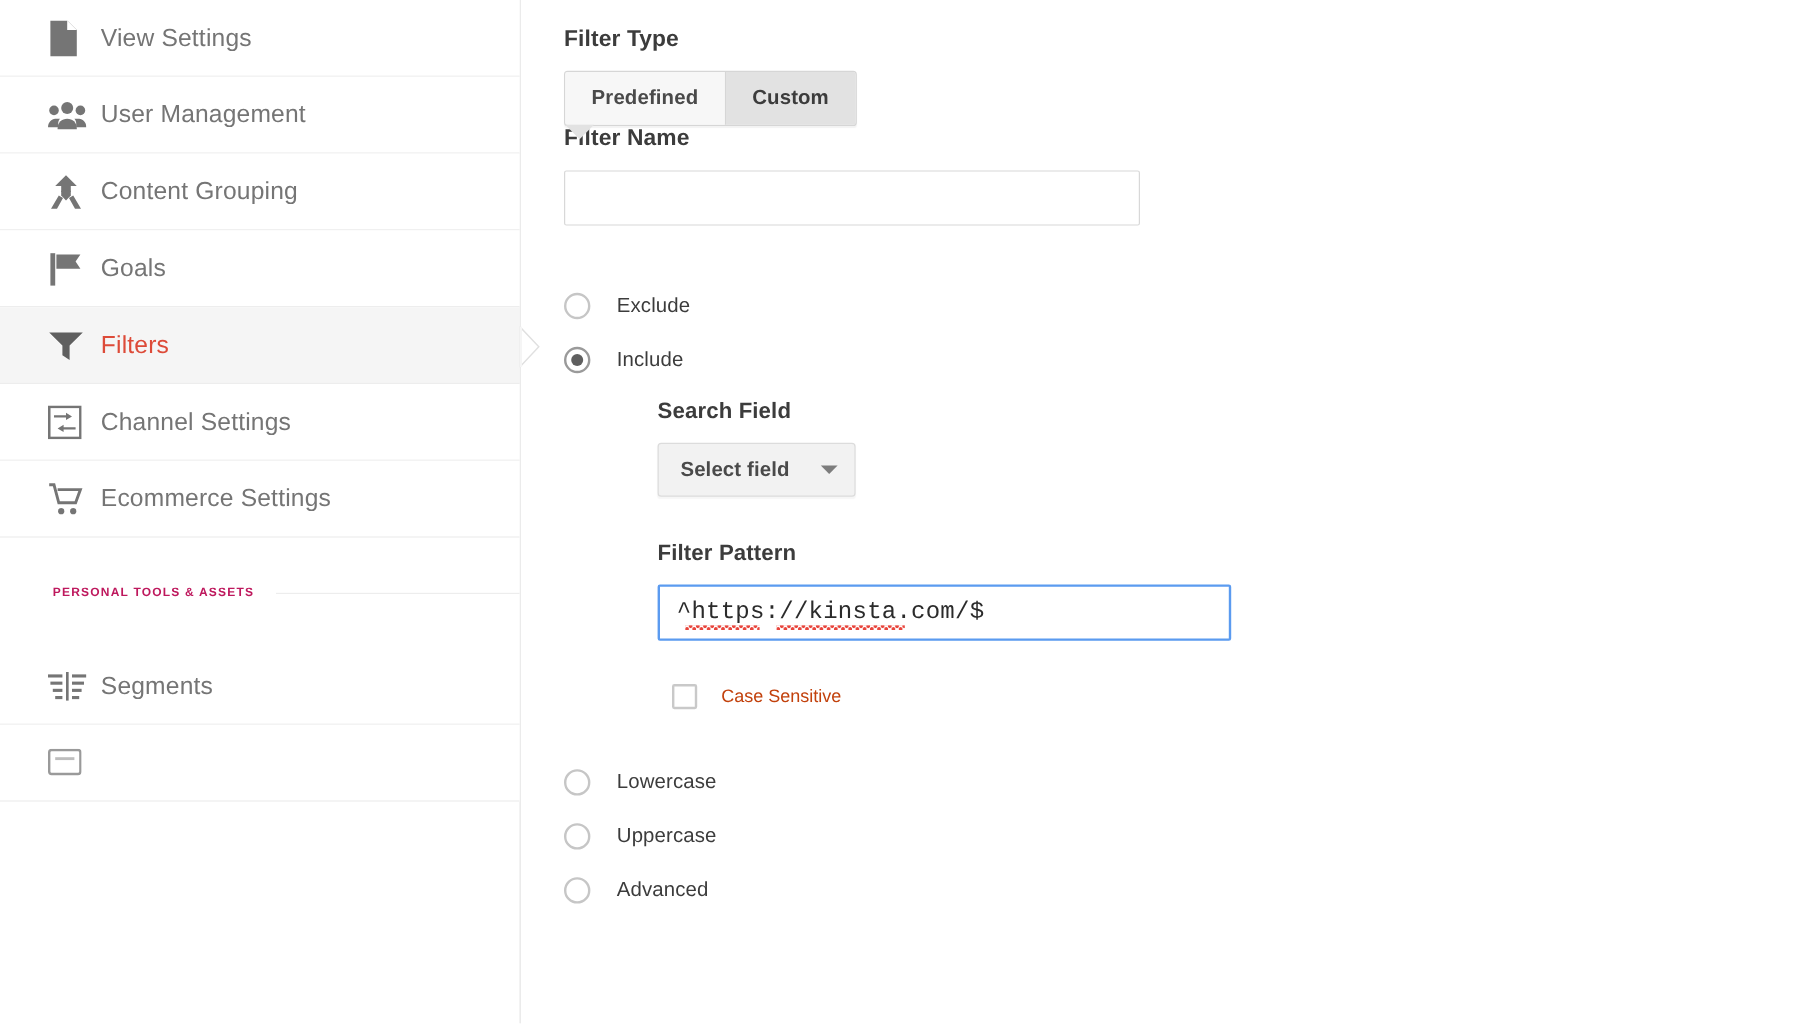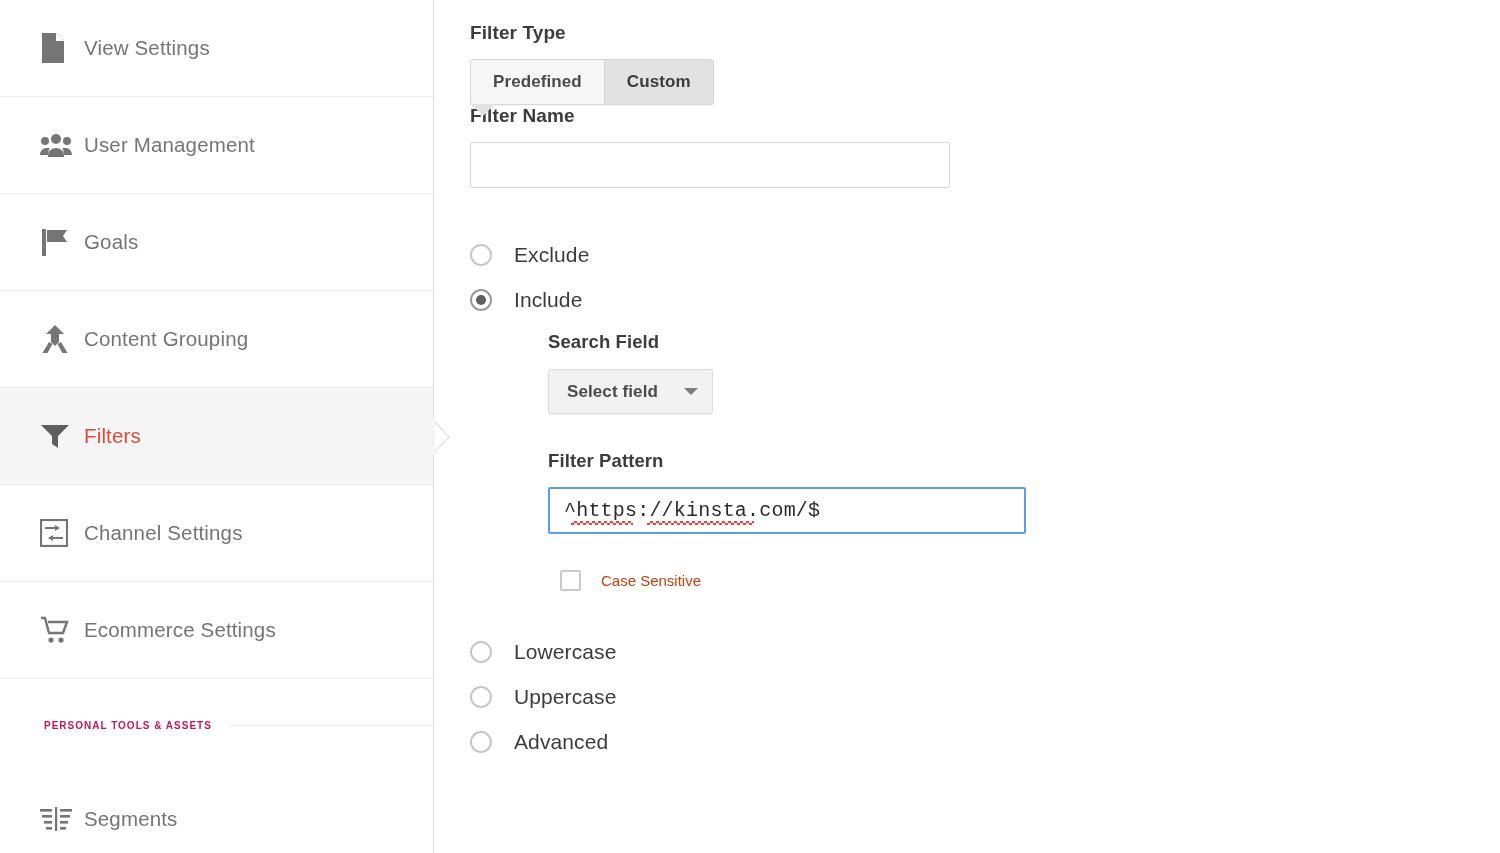--- a/index.html
+++ b/index.html
@@ -24,21 +24,21 @@
     position: relative;
     width: 434px;
     height: 853px;
     background: #ffffff;
     border-right: 1px solid #e0e0e0;
     flex: 0 0 434px;
     padding-top: 0;
   }
   .nav-item {
     position: relative;
-    height: 97px;
+    height: 64px;
     display: flex;
     align-items: center;
     padding-left: 40px;
     border-bottom: 1px solid #ededed;
     background: #ffffff;
     cursor: pointer;
   }
   .nav-item.active {
     background: #f5f5f5;
   }
@@ -202,21 +202,21 @@
   .radio.checked { border-color: #9a9a9a; }
   .radio.checked::after {
     content: "";
     position: absolute;
     left: 4px; top: 4px;
     width: 10px; height: 10px;
     border-radius: 50%;
     background: #5f5f5f;
   }
   .radio-label {
-    font-size: 21px;
+    font-size: 17px;
     color: #3c3c3c;
     letter-spacing: 0.1px;
   }
 
   
   .nested {
     padding-left: 78px;
     padding-top: 9px;
   }
   .nested .field-label { font-size: 18.5px; }
@@ -329,36 +329,36 @@
           <path fill="#757575" d="M0 22c0-4 3-7 6-7h4c-1 1-1.5 2.5-1.5 4v3H0zM23.5 22v-3c0-1.5-.5-3-1.5-4h4c3 0 6 3 6 7v0z"></path>
           <path fill="#757575" d="M8 23c0-5 3.5-8 8-8s8 3 8 8v1H8z"></path>
         </svg>
       </span>
       <span class="nav-label">User Management</span>
     </div>
 
     <div class="nav-item">
       <span class="nav-icon">
         <svg width="30" height="30" viewBox="0 0 30 30">
-          <rect x="2" y="2" width="4" height="27" fill="#757575"></rect>
-          <path fill="#757575" d="M7 3h20l-4 6 4 6H7z"></path>
-        </svg>
-      </span>
-      <span class="nav-label">Goals</span>
-    </div>
-
-    <div class="nav-item">
-      <span class="nav-icon">
-        <svg width="30" height="30" viewBox="0 0 30 30">
           <path fill="#757575" d="M15 1l9 9h-5v5h-8v-5H6z"></path>
           <path fill="#757575" d="M11 14h8v4l-4 4-4-4z"></path>
           <path fill="#757575" d="M12.5 20l-5 9h-5l6.5-11zM17.5 20l5 9h5l-6.5-11z"></path>
         </svg>
       </span>
       <span class="nav-label">Content Grouping</span>
+    </div>
+
+    <div class="nav-item">
+      <span class="nav-icon">
+        <svg width="30" height="30" viewBox="0 0 30 30">
+          <rect x="2" y="2" width="4" height="27" fill="#757575"></rect>
+          <path fill="#757575" d="M7 3h20l-4 6 4 6H7z"></path>
+        </svg>
+      </span>
+      <span class="nav-label">Goals</span>
     </div>
 
     <div class="nav-item active">
       <span class="nav-icon">
         <svg width="30" height="30" viewBox="0 0 30 30">
           <path fill="#5f5f5f" d="M1 4h28l-11 11v12l-6-4V15z"></path>
         </svg>
       </span>
       <span class="nav-label">Filters</span>
       <span class="nav-pointer">

